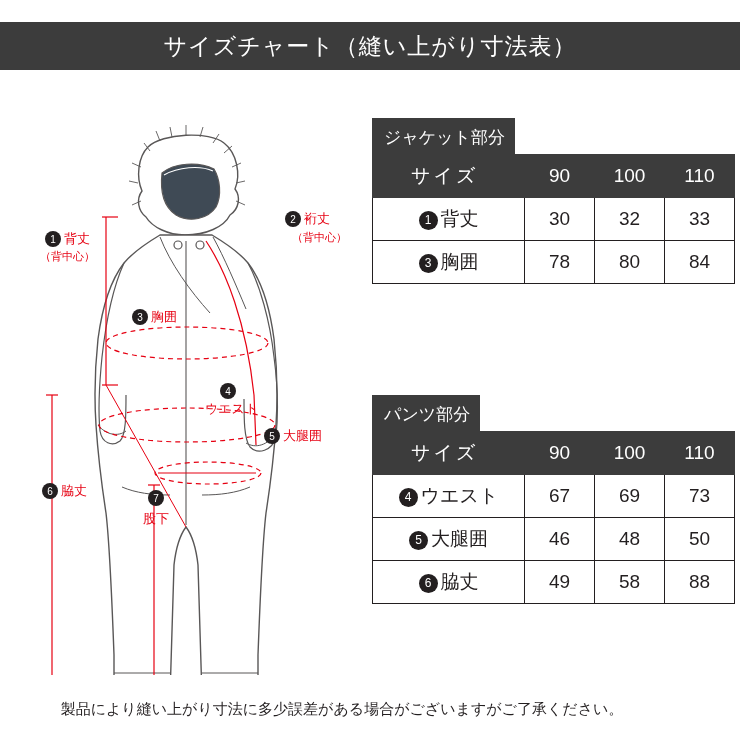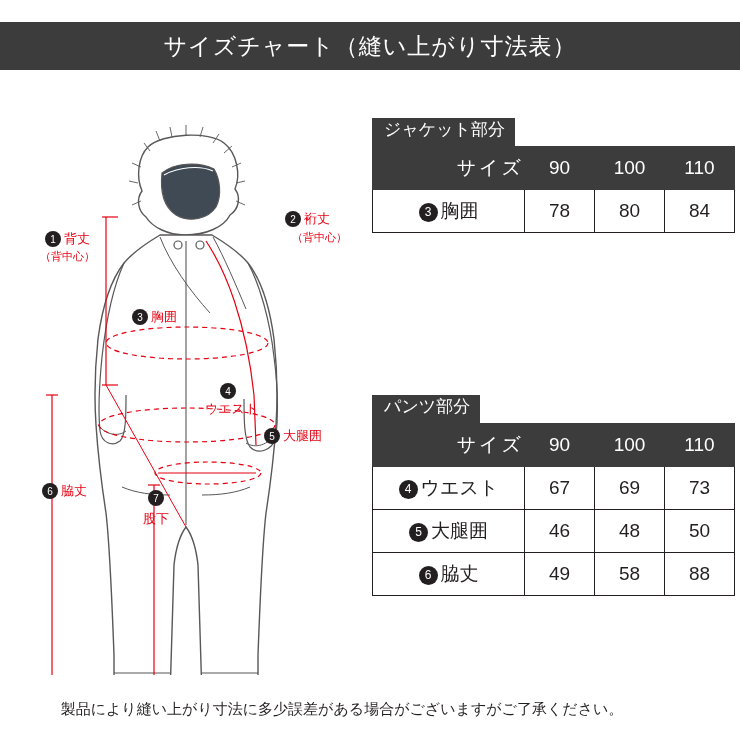--- a/index.html
+++ b/index.html
@@ -55,21 +55,21 @@
   .table-block {
     position: absolute;
   }
   #jacket-block { left: 372px; top: 118px; }
   #pants-block  { left: 372px; top: 395px; }
 
   .table-caption {
     background: #3c3c3c;
     color: #ffffff;
     font-size: 17px;
-    padding: 2px 10px 6px 12px;
+    padding: 10px 10px 6px 12px;
     display: inline-block;
     line-height: 1.15;
   }
 
   table.size-table {
     border-collapse: collapse;
     margin-top: 0;
     table-layout: fixed;
   }
   table.size-table td,
@@ -81,22 +81,23 @@
     height: 42px;
     padding: 0;
   }
   table.size-table thead th {
     background: #3c3c3c;
     color: #ffffff;
     border: 1px solid #3c3c3c;
     font-size: 19px;
   }
   table.size-table thead th.head-label {
-    text-align: right;
+    text-align: left;
     letter-spacing: 3px;
+    padding-left: 38px;
   }
   col.c-label { width: 152px; }
   col.c-val   { width: 70px; }
 
   td.row-label {
     text-align: left;
     padding-left: 8px;
     font-size: 18px;
     white-space: nowrap;
   }
@@ -276,20 +277,28 @@
         <tr>
           <th class="head-label">サイズ</th>
           <th>90</th>
           <th>100</th>
           <th>110</th>
         </tr>
       </thead>
       <tbody>
         <tr>
           <td class="row-label">
+            <span class="numcircle">1</span><span>背丈</span>
+          </td>
+          <td>30</td>
+          <td>32</td>
+          <td>33</td>
+        </tr>
+        <tr>
+          <td class="row-label">
             <span class="numcircle">3</span><span>胸囲</span>
           </td>
           <td>78</td>
           <td>80</td>
           <td>84</td>
         </tr>
       </tbody>
     </table>
   </div>
 

